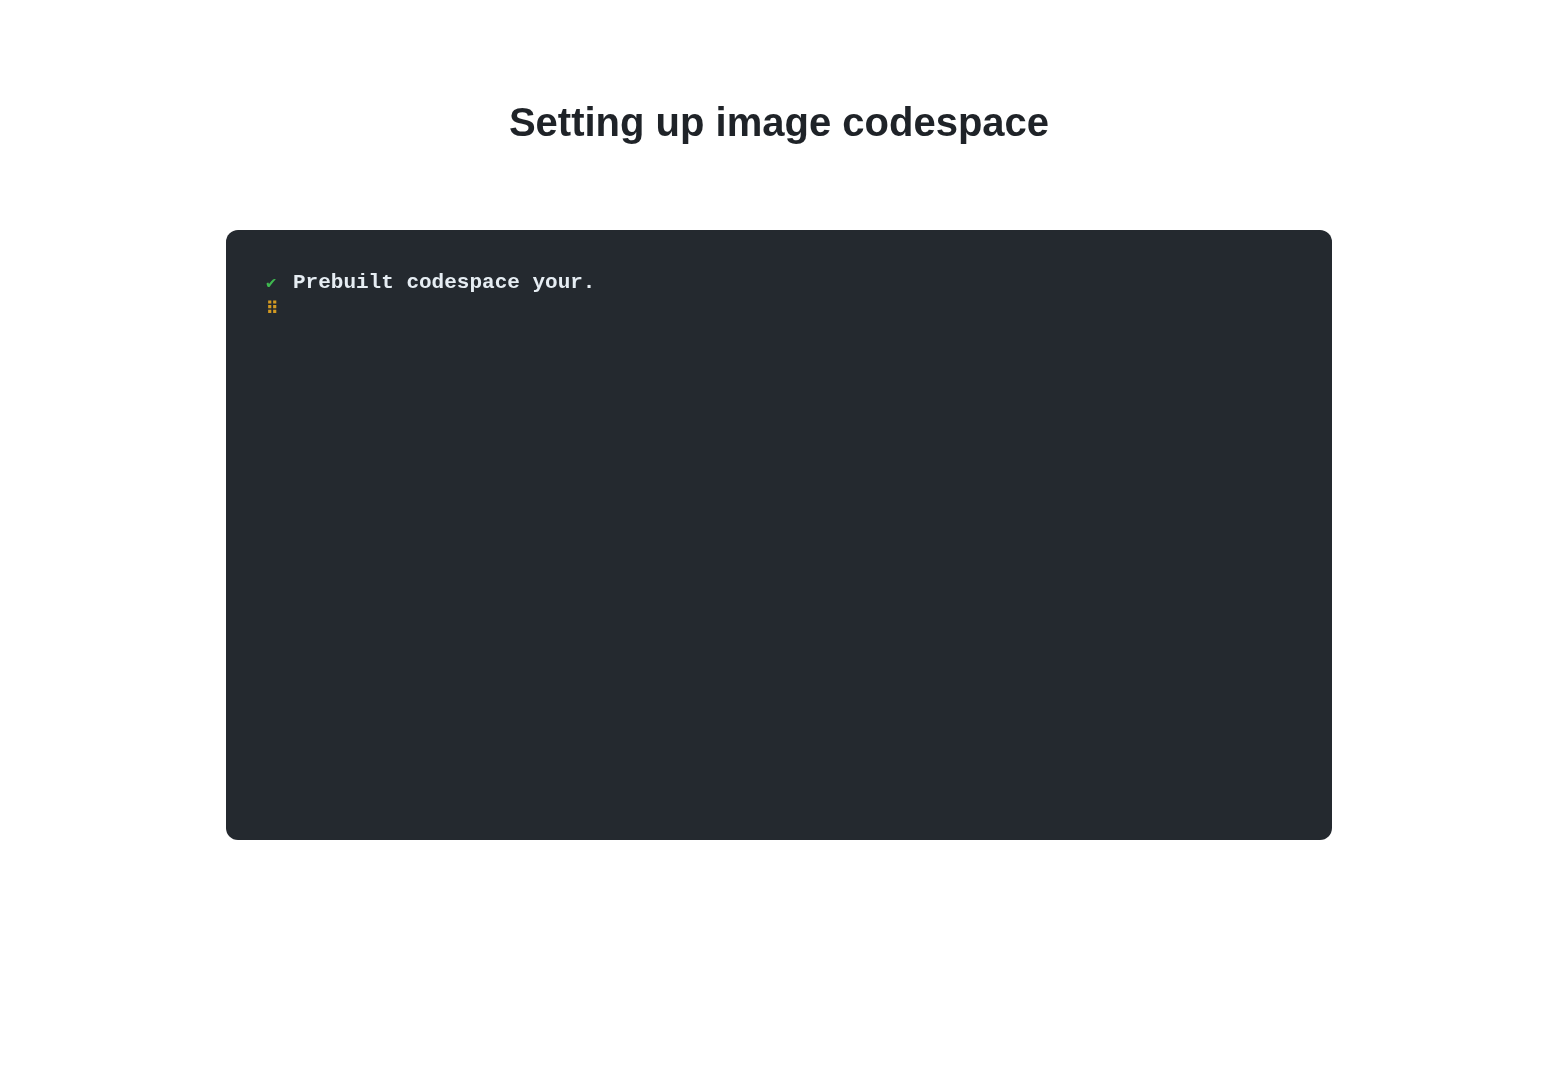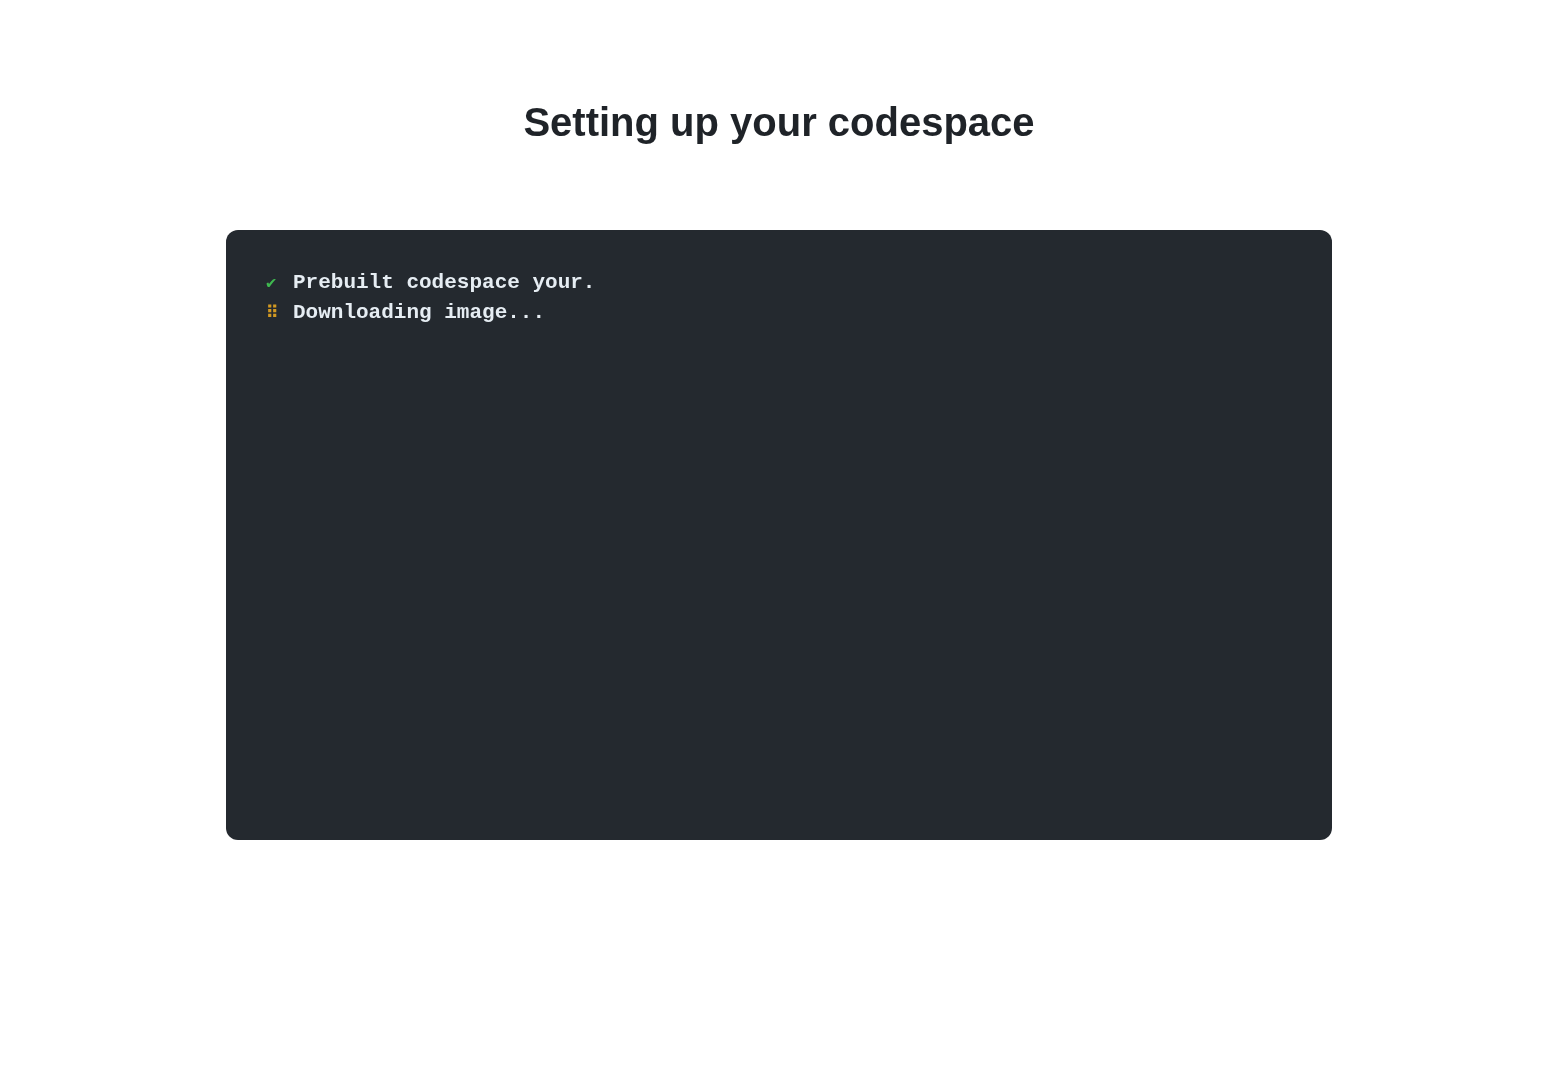--- a/index.html
+++ b/index.html
@@ -56,25 +56,24 @@
       display: inline-block;
     }
     .log-text {
       color: #e6edf3;
     }
   </style>
 </head>
 <body>
 
 <div class="container">
-  <h1 class="page-title">Setting up your codespace</h1>
+  <h1 class="page-title">Setting up image codespace</h1>
 
   <div class="terminal-panel">
     <div class="log-line">
       <span class="check-icon">✔</span>
       <span class="log-text">Prebuilt codespace your.</span>
     </div>
     <div class="log-line">
       <span class="spinner-icon">⠿</span>
-      <span class="log-text">Downloading image...</span>
     </div>
   </div>
 </div>
 
 </body></html>

